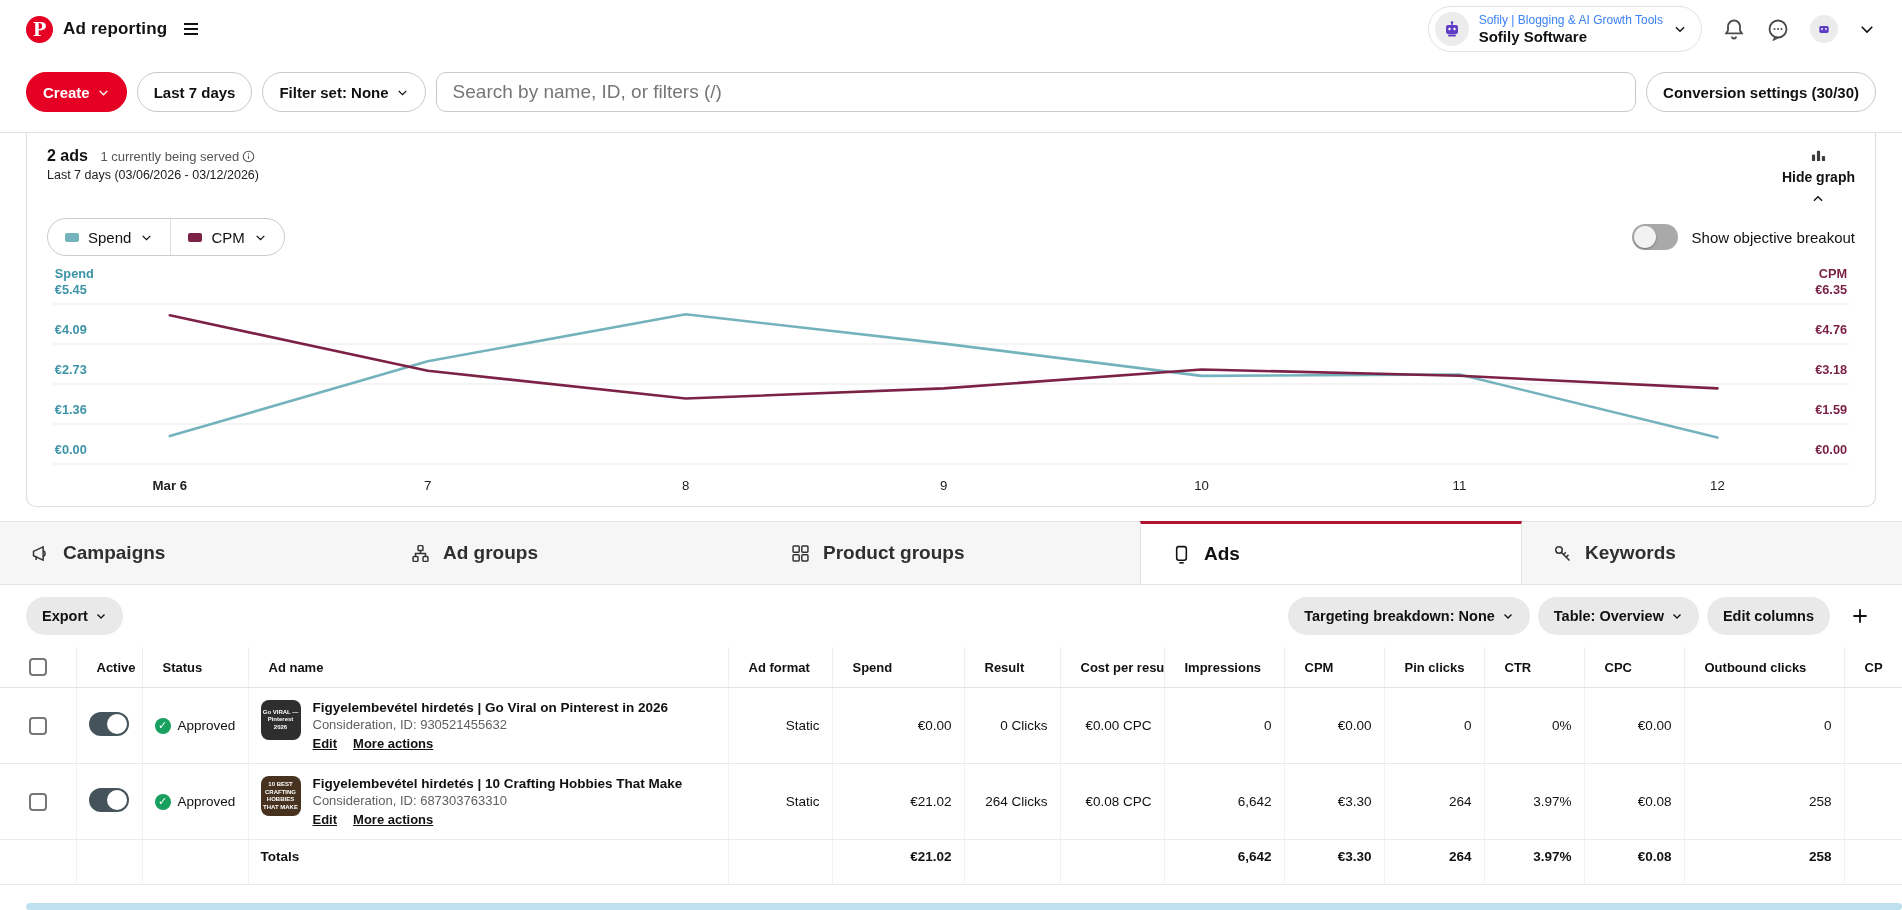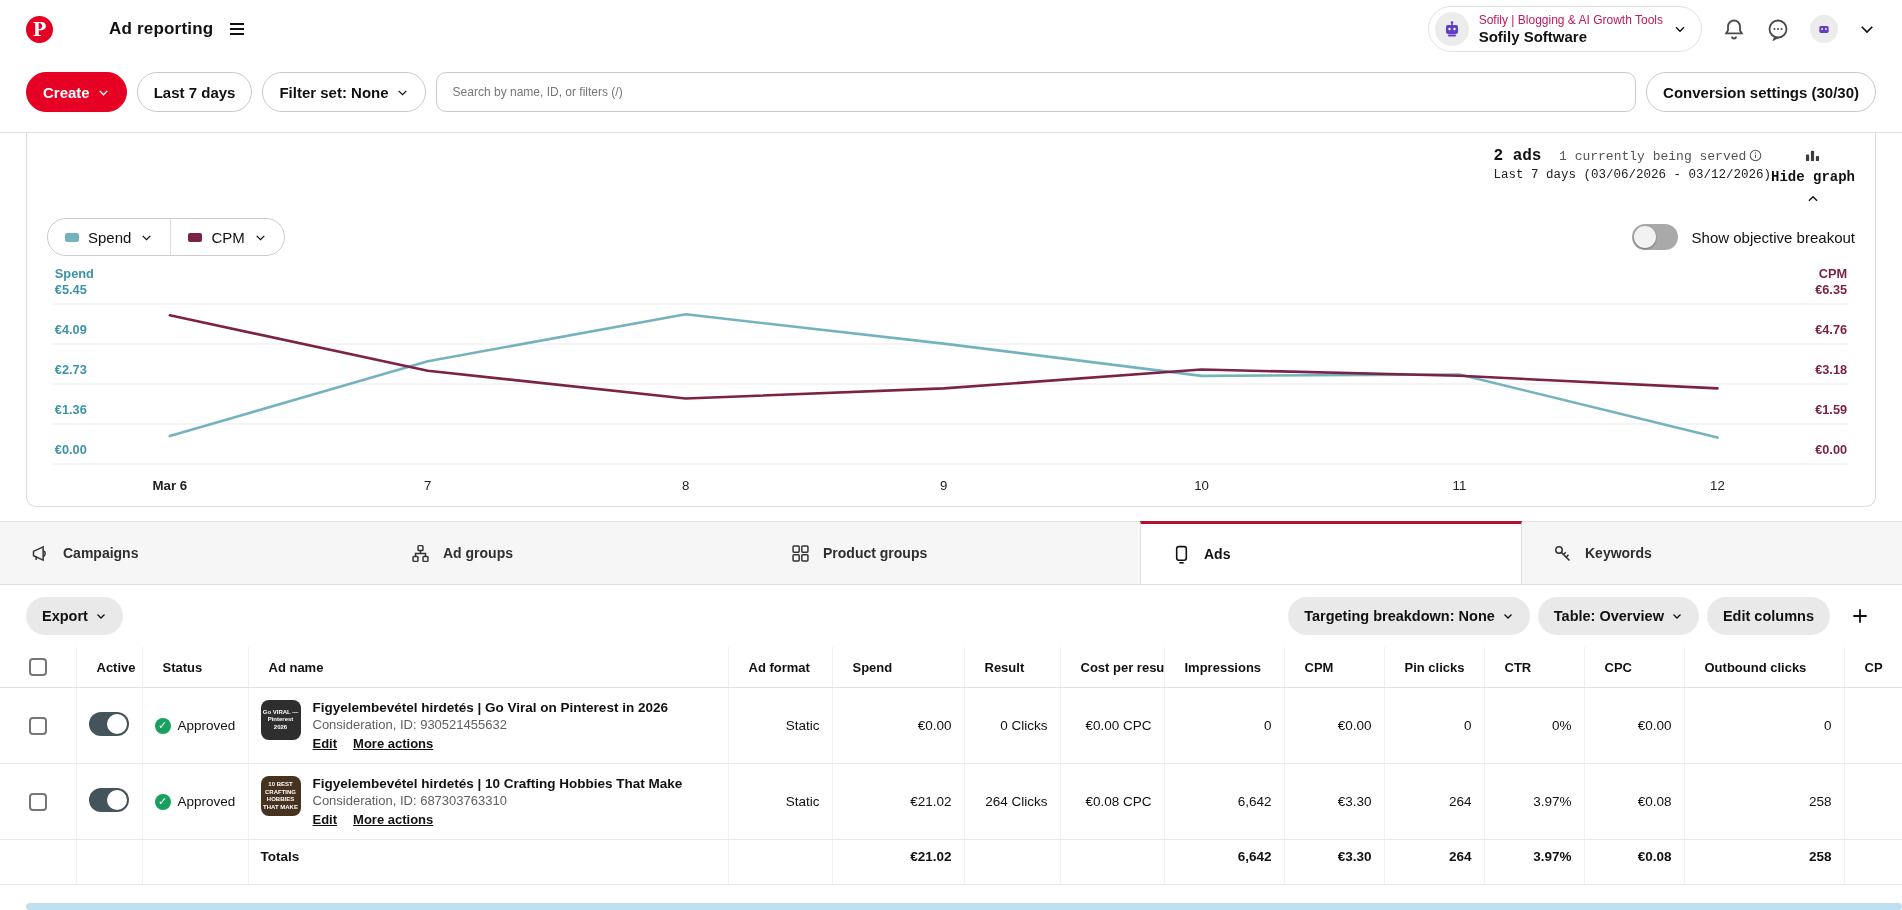--- a/index.html
+++ b/index.html
@@ -8,67 +8,67 @@
     width:1902px; height:910px; overflow:hidden;
     font-family:"Liberation Sans", sans-serif; color:#111; background:#fff;
   }
   svg { display:block; }
 
   
   .topbar { height:58px; display:flex; align-items:center; padding:0 26px; gap:10px; }
   .logo { width:27px; height:27px; border-radius:50%; background:#e60023; color:#fff;
           display:flex; align-items:center; justify-content:center;
           font-weight:bold; font-size:18px; font-family:"DejaVu Serif", serif; }
-  .app-title { font-size:17px; font-weight:bold; letter-spacing:.2px;margin-left:46px; }
+  .app-title { font-size:17px; font-weight:bold; letter-spacing:.2px; }
   .menu-icon { margin-left:6px; cursor:pointer; }
   .top-right { margin-left:auto; display:flex; align-items:center; gap:20px; }
   .account-pill { display:flex; align-items:center; gap:10px; border:1px solid #e2e2e2;
                   border-radius:28px; padding:5px 14px 5px 6px; cursor:pointer; background:#fff; }
   .account-avatar { width:34px; height:34px; border-radius:50%; background:#ececec;
                     display:flex; align-items:center; justify-content:center; }
-  .acct-l1 { font-size:12px; color:#be185d; }
+  .acct-l1 { font-size:12px; color:#3b82f6; }
   .acct-l2 { font-size:15px; font-weight:bold; margin-top:1px; }
   .icon-btn { cursor:pointer; display:flex; align-items:center; }
   .mini-avatar { width:28px; height:28px; border-radius:50%; background:#ececec;
                  display:flex; align-items:center; justify-content:center; cursor:pointer; }
 
   
   .toolbar { display:flex; align-items:center; gap:10px; padding:14px 26px 20px; border-bottom:1px solid #e0e0e0; }
   .btn { display:inline-flex; align-items:center; gap:7px; border-radius:22px; padding:0 16px; height:40px;
          font-size:15px; font-weight:bold; border:1px solid #c9c9c9; background:#fff;
          font-family:"Liberation Sans",sans-serif; cursor:pointer; white-space:nowrap; color:#111; }
   .btn.primary { background:#e60023; border-color:#e60023; color:#fff;justify-content:center; }
   .search { flex:1; height:40px; border:1px solid #c9c9c9; border-radius:10px; padding:0 16px;
-            font-size:12px; font-family:"Liberation Sans",sans-serif; color:#111; }
+            font-size:19px; font-family:"Liberation Sans",sans-serif; color:#111; }
   .search::placeholder { color:#767676; }
 
   
   .graph-card { margin:0 26px; border:1px solid #ddd; border-top:none;
                 border-radius:0 0 10px 10px; padding:14px 20px 0; }
-  .card-head { display:flex; justify-content:flex-end; align-items:flex-start;font-family:Liberation Mono, monospace; }
+  .card-head { display:flex; justify-content:space-between; align-items:flex-start; }
   .ads-count { font-size:16px; font-weight:bold; }
   .serving { font-size:13px; color:#555; margin-left:8px; font-weight:normal; }
   .info-ic { display:inline-block; vertical-align:-2px; margin-left:3px; }
   .range { font-size:12.5px; color:#222; margin-top:3px; }
   .hide-graph { display:flex; gap:7px; align-items:center; font-weight:bold; font-size:14px; cursor:pointer;flex-direction:column; }
   .metric-row { display:flex; justify-content:space-between; align-items:center; margin-top:12px; }
   .metric-pills { display:inline-flex; border:1px solid #ccc; border-radius:20px; height:38px; align-items:stretch; background:#fff; }
   .metric-pill { display:flex; align-items:center; gap:9px; padding:0 17px; font-size:15px; cursor:pointer; }
   .metric-pill + .metric-pill { border-left:1px solid #ddd; }
   .swatch { width:14px; height:9px; border-radius:2px; }
   .objective { display:flex; align-items:center; gap:14px; font-size:15px; cursor:pointer; }
   .toggle-off { width:46px; height:26px; border-radius:13px; background:#a9a9a9; position:relative; flex:0 0 auto; }
   .toggle-off::after { content:""; position:absolute; left:2px; top:2px; width:22px; height:22px;
                        border-radius:50%; background:#f2f2f2; box-shadow:0 1px 2px rgba(0,0,0,.35); }
   #chart-svg { width:100%; height:246px; margin-top:4px; }
 
   
   .tabs { display:flex; background:#f6f6f6; border-top:1px solid #e2e2e2; border-bottom:1px solid #e2e2e2;
           height:64px; margin-top:14px; }
-  .tab { flex:1; display:flex; align-items:center; gap:12px; padding-left:30px; font-size:14px;
+  .tab { flex:1; display:flex; align-items:center; gap:12px; padding-left:30px; font-size:19px;
          font-weight:600; color:#2f2f2f; cursor:pointer; }
   .tab.active { background:#fff; border-top:3px solid #b3122f; border-left:1px solid #e2e2e2;
                 border-right:1px solid #e2e2e2; margin-top:-1px; font-weight:bold; color:#111; }
 
   
   .table-toolbar { display:flex; align-items:center; padding:12px 26px; gap:8px; }
   .gbtn { background:#e9e9e9; border:none; border-radius:20px; height:38px; padding:0 16px; font-size:14.5px;
           font-weight:600; display:inline-flex; align-items:center; gap:7px; cursor:pointer;
           font-family:"Liberation Sans",sans-serif; color:#111; white-space:nowrap; }
   .tt-right { margin-left:auto; display:flex; gap:8px; align-items:center; }

